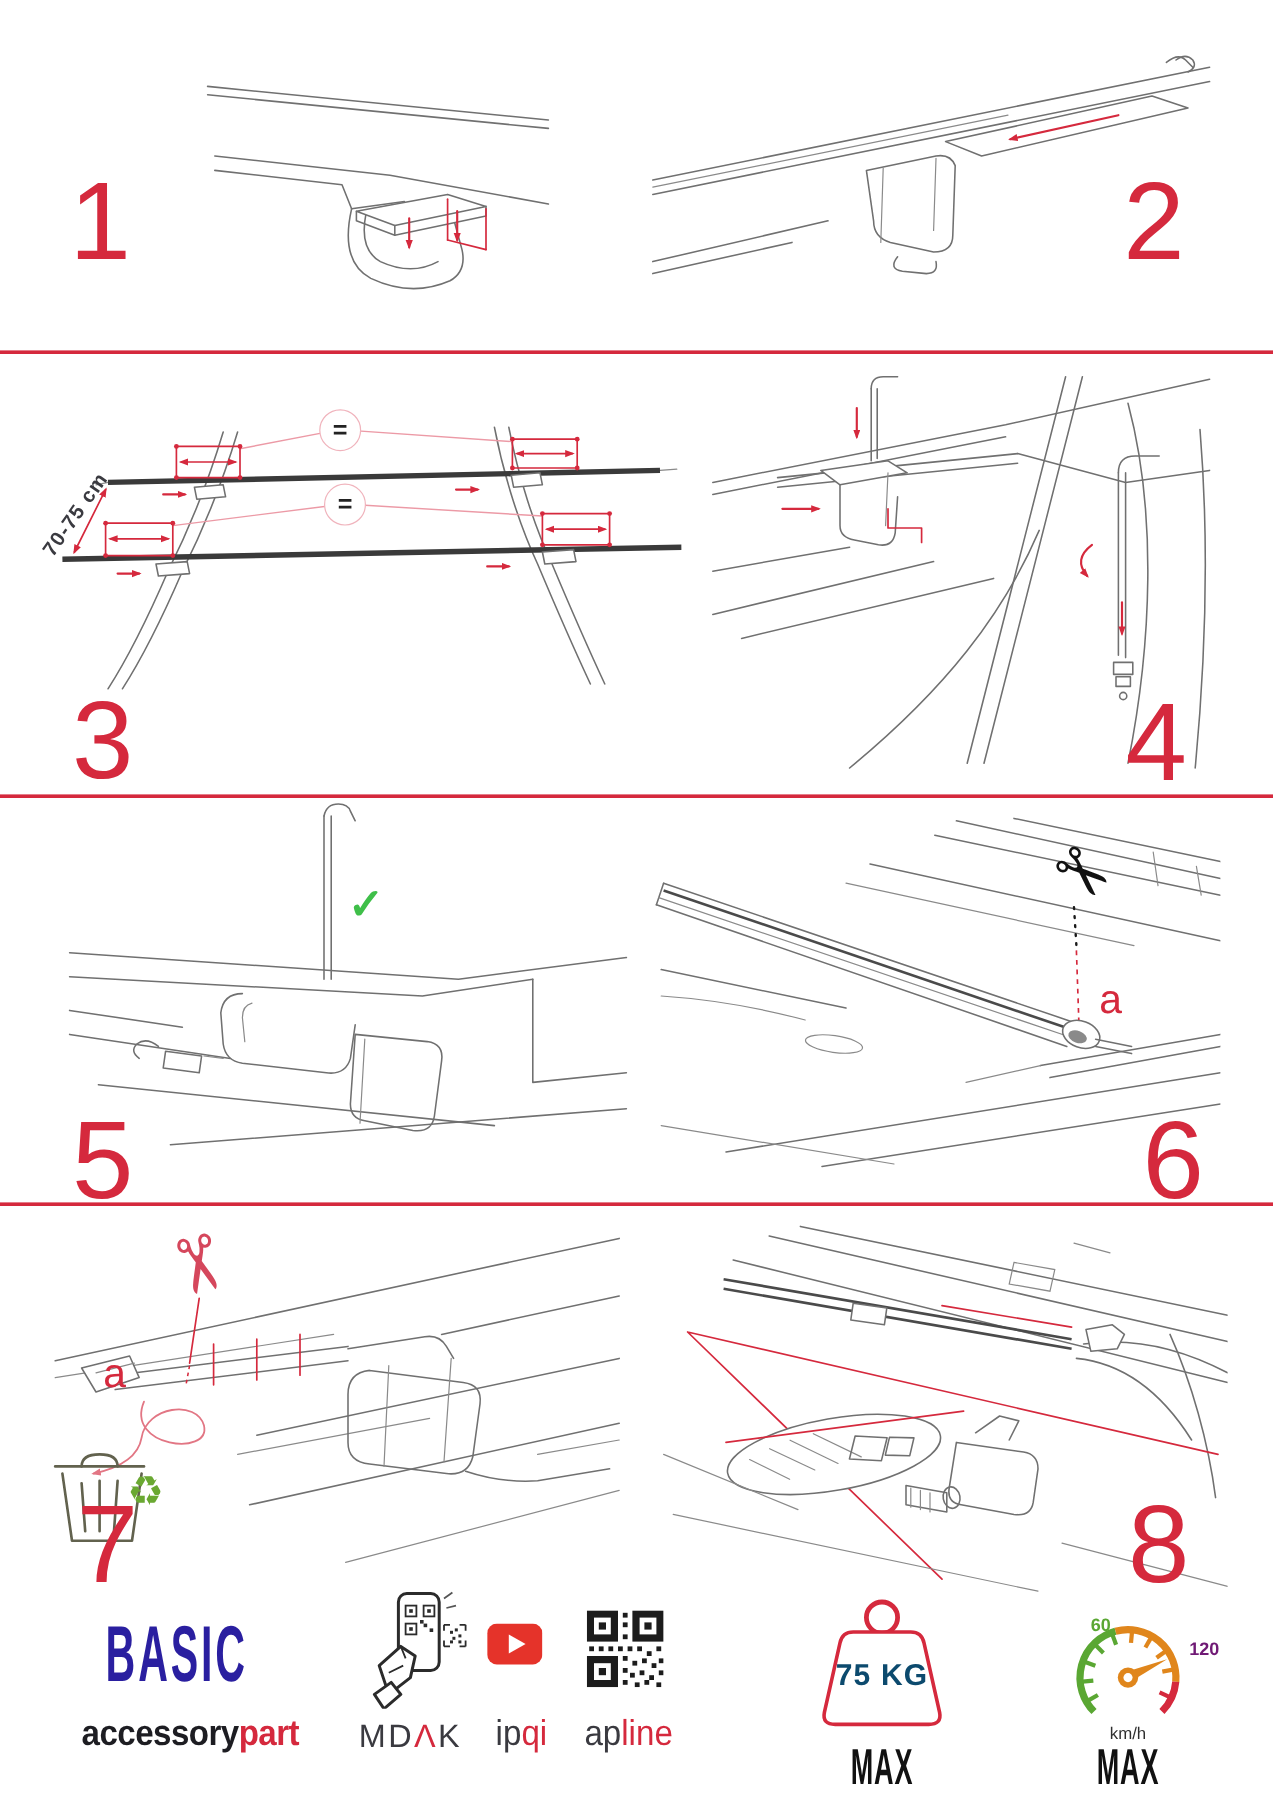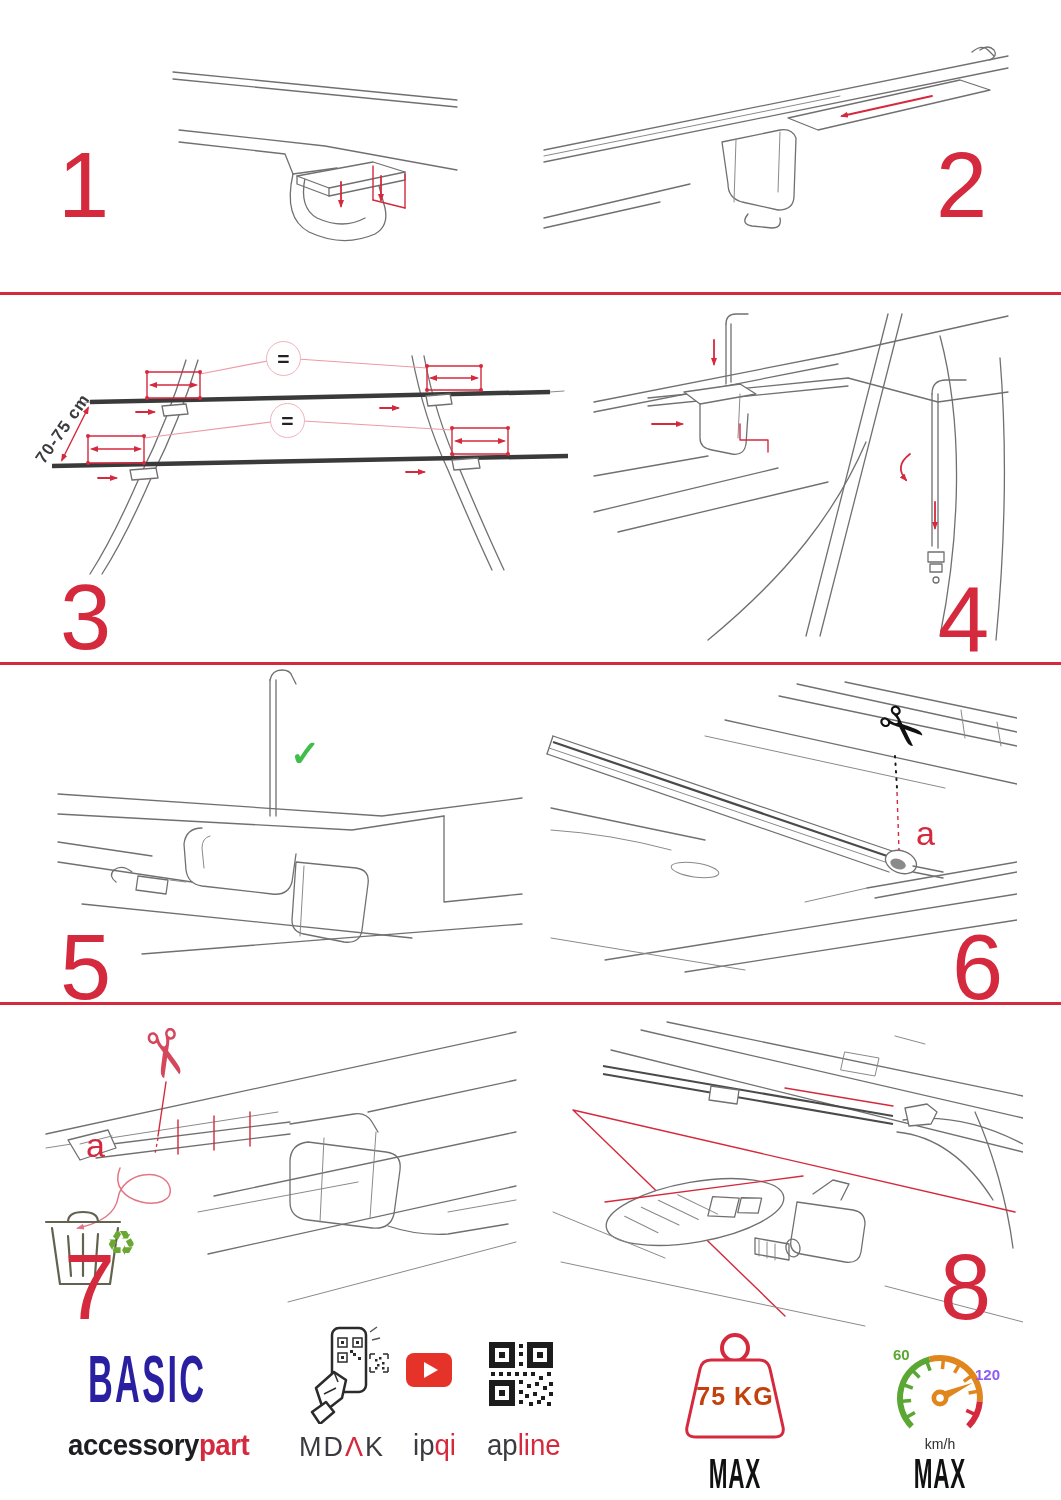--- a/index.html
+++ b/index.html
@@ -30,24 +30,24 @@
   .scissors-r{position:absolute;font-size:64px;color:#d5475c;line-height:1;transform:rotate(76deg);}
   .recycle{position:absolute;font-size:34px;color:#6aa832;line-height:1;}
   .brand-title{position:absolute;left:88px;top:1342px;font-size:44px;font-weight:bold;color:#2a1fa0;
                letter-spacing:3px;transform:scale(0.78,1.5);transform-origin:left top;}
   .brand-sub{position:absolute;left:68px;top:1428px;font-size:30px;font-weight:bold;
              transform:scaleX(0.92);transform-origin:left top;letter-spacing:-0.5px;}
   .c-dark{color:#1d1d22;} .c-red{color:#d5293d;} .c-gray{color:#3a3a40;}
   .partner{position:absolute;font-size:27px;font-weight:normal;letter-spacing:2px;color:#3a3a40;}
   .partner-l{position:absolute;font-size:30px;color:#3a3a40;transform:scaleX(0.92);transform-origin:left top;}
   .kg-label{position:absolute;left:666px;top:1382px;width:138px;text-align:center;
-            font-size:25px;font-weight:bold;color:#c2410c;letter-spacing:1px;}
+            font-size:25px;font-weight:bold;color:#0c4a6e;letter-spacing:1px;}
   .max-label{position:absolute;text-align:center;font-size:30px;font-weight:bold;color:#111;
              transform:scale(0.75,1.4);transform-origin:center top;letter-spacing:1px;}
-  .gauge-num{position:absolute;font-size:15px;font-weight:bold;}
+  .gauge-num{position:absolute;font-size:15px;font-weight:bold;margin-left:16px;}
   .kmh{position:absolute;left:884px;top:1436px;width:112px;text-align:center;font-size:14px;color:#2e2e2e;}
 </style>
 </head>
 <body>
 
 <div id="page">
 
   <svg class="abs" style="left:165px;top:50px" width="300" height="205" viewBox="0 0 300 205">
     <defs>
         <marker id="m1" markerWidth="9" markerHeight="9" refX="6" refY="3" orient="auto" markerUnits="userSpaceOnUse">
@@ -433,17 +433,17 @@
         <path d="M75,21.1 L70.5,28.9"></path>
         <path d="M87.1,32.2 L79.8,37.4"></path>
       <path d="M93.4,47.4 L84.6,49"></path>
     </g>
     <path d="M90.4,70.1 L82.3,66.3" stroke="#d5293d" stroke-width="3.5"></path>
     <polygon points="88.6,38.8 58,48 54,60" fill="#e0861c"></polygon>
     <circle cx="56" cy="54" r="8.5" fill="#e0861c"></circle>
     <circle cx="56" cy="54" r="3.8" fill="#fff"></circle>
   </svg>
   <div class="gauge-num" style="left:893px;top:1346px;color:#5aa733">60</div>
-  <div class="gauge-num" style="left:975px;top:1366px;color:#8b5cf6">120</div>
+  <div class="gauge-num" style="left:975px;top:1366px;color:#701a75">120</div>
   <div class="kmh">km/h</div>
   <div class="max-label" style="left:884px;top:1450px;width:112px">MAX</div>
 
 </div>
 
 </body></html>

